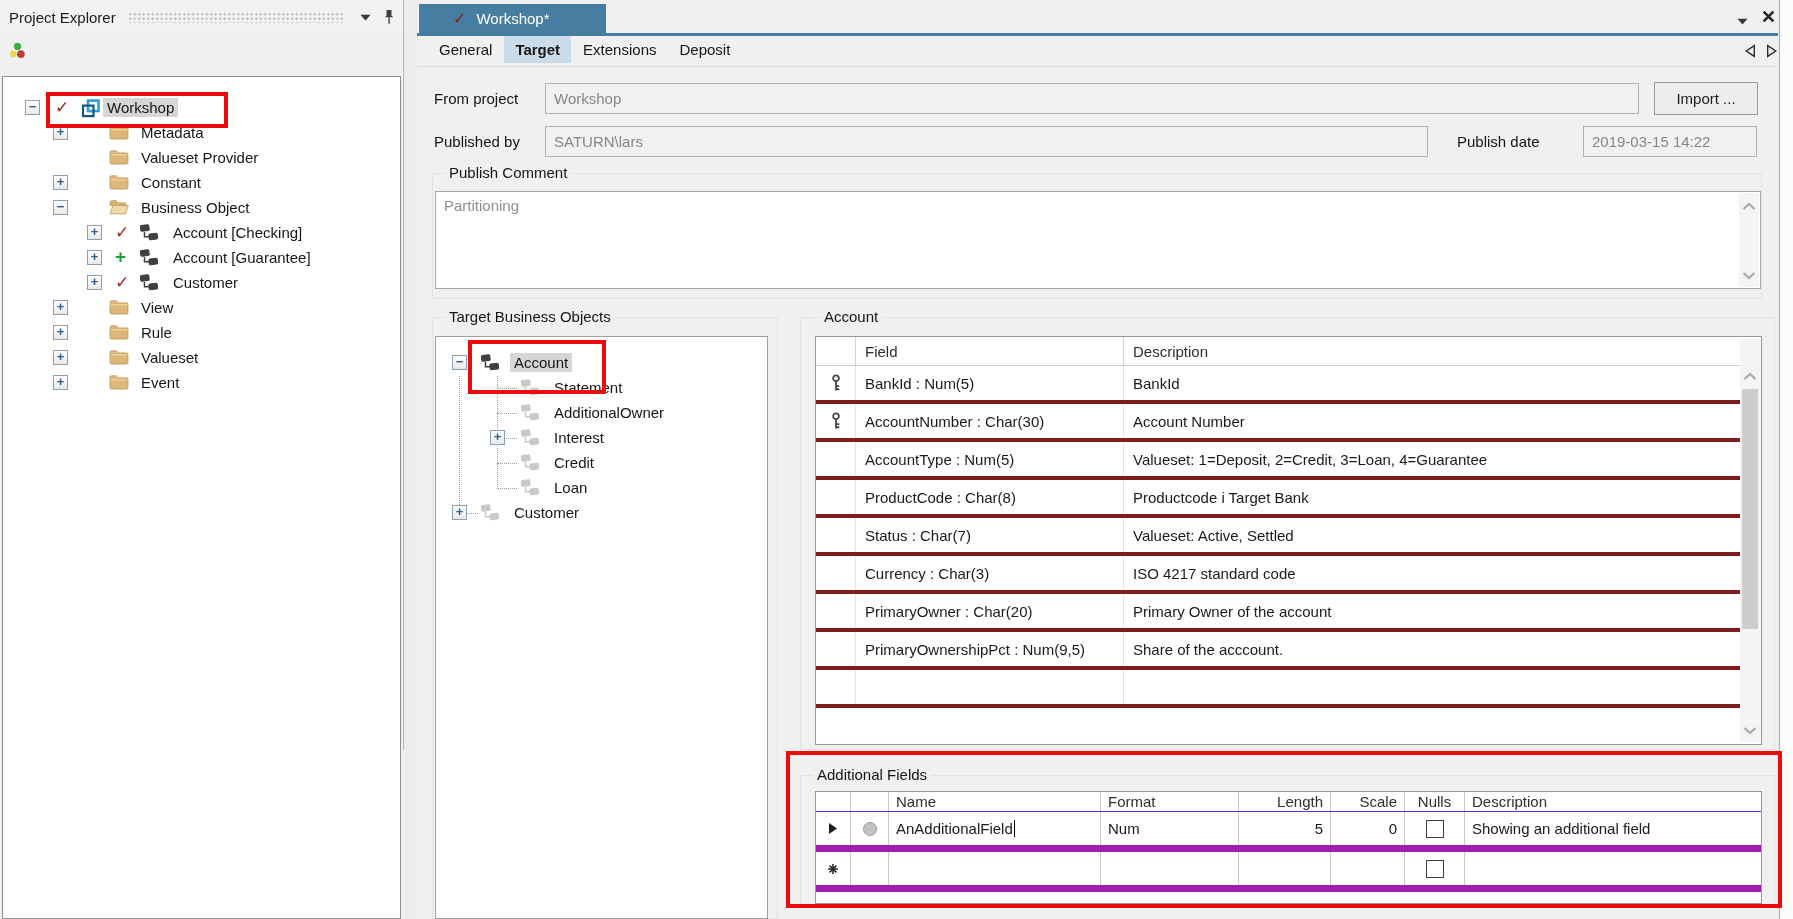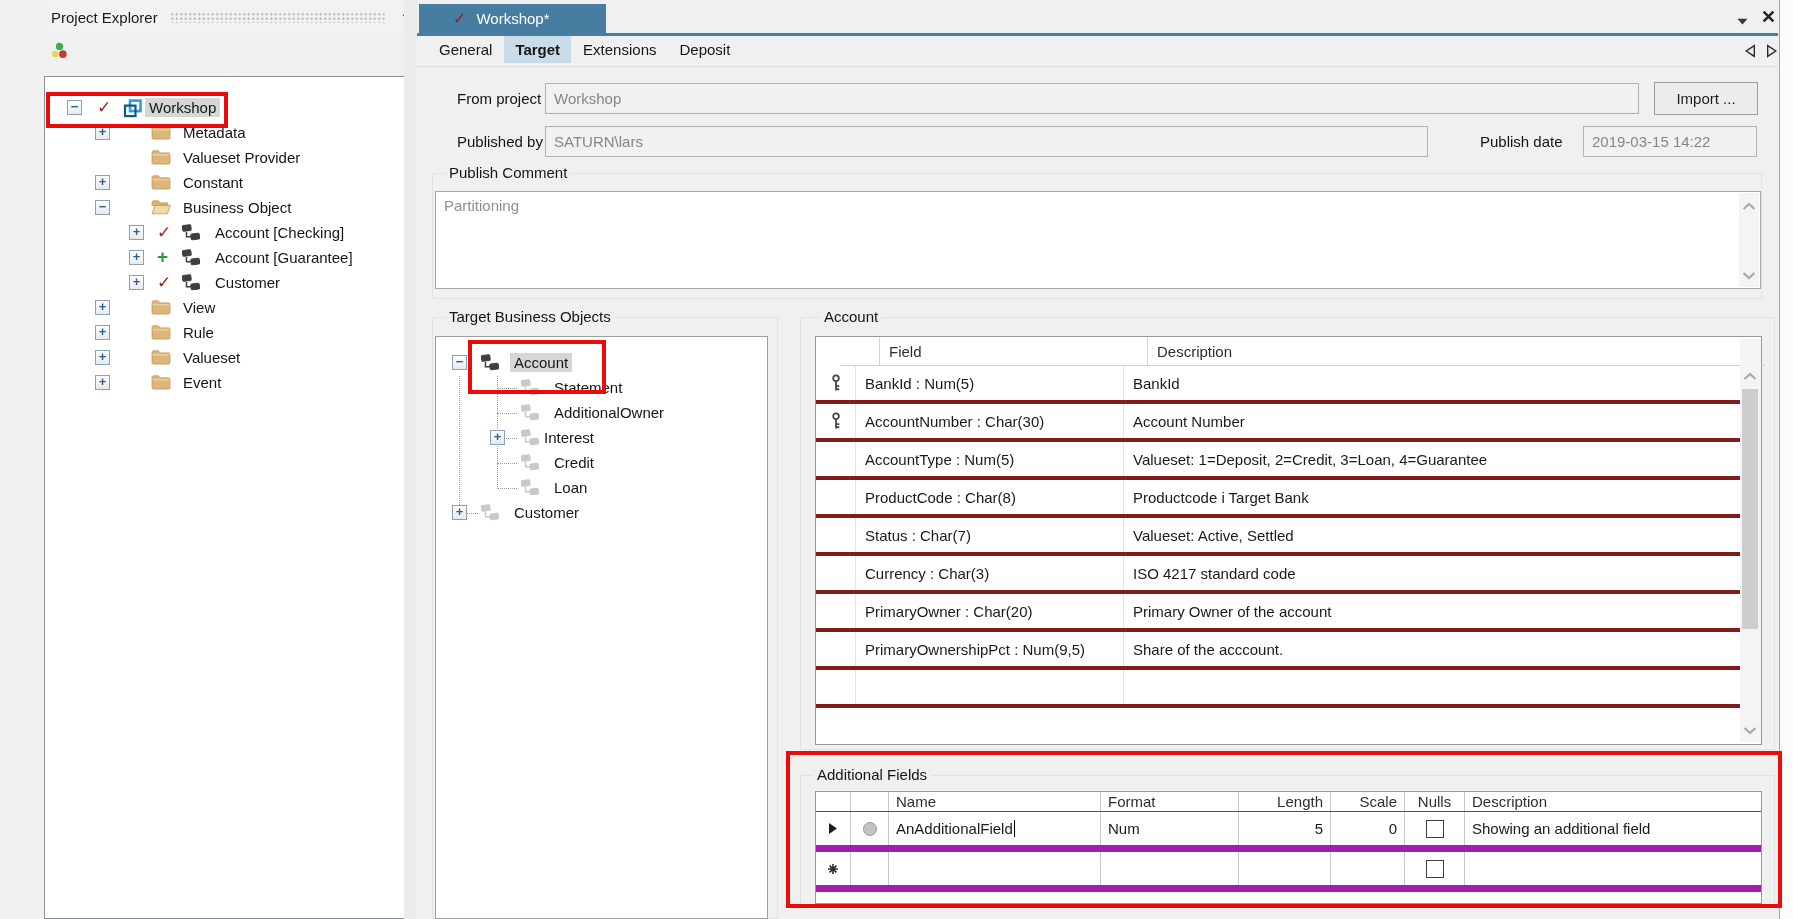--- a/index.html
+++ b/index.html
@@ -1,19 +1,19 @@
 <!DOCTYPE html>
 <html><head>
 <meta charset="utf-8">
 <style>
   html,body{margin:0;padding:0;background:#e8e8e8;}
   #root{position:relative;width:1793px;height:919px;background:#f0f0f0;overflow:hidden;
         font-family:"Liberation Sans","DejaVu Sans",sans-serif;font-size:15px;color:#1a1a1a;}
   
-  #project-explorer{position:absolute;left:0;top:0;width:403px;height:750px;background:#f0f0f0;border-right:1px solid #b4b4b4;margin-left:42px;}
+  #project-explorer{position:absolute;left:0;top:0;width:403px;height:750px;background:#f0f0f0;border-right:1px solid #b4b4b4;}
   .pe-header{position:absolute;left:0;top:0;width:403px;height:34px;display:flex;align-items:center;padding-left:9px;box-sizing:border-box;background:#f2f2f2;}
   .pe-title{font-size:15px;color:#1b1b1b;white-space:nowrap;}
   .pe-grip{flex:1;height:11px;margin:0 10px 0 12px;
     background-image:radial-gradient(circle,#b3b3b3 1.05px,transparent 1.2px);background-size:4.5px 4.5px;}
   .pe-ic{display:inline-flex;align-items:center;justify-content:center;width:20px;height:20px;margin-right:4px;}
   .pe-toolbar{position:absolute;left:0;top:34px;width:403px;height:42px;}
   .pe-toolbar .pe-ic{position:absolute;left:8px;top:7px;}
   .pe-tree{position:absolute;left:2px;top:76px;width:399px;height:843px;background:#ffffff;border:1px solid #8a8f96;box-sizing:border-box;}
   .tree-row{position:absolute;left:0;width:100%;height:25px;}
   .expander{position:absolute;top:4px;width:15px;height:15px;box-sizing:border-box;border:1px solid #89a0b8;
@@ -35,38 +35,38 @@
     display:flex;align-items:center;padding-left:34px;box-sizing:border-box;}
   .doc-tab .tab-check{color:#8e1d1d;font-weight:700;font-size:16px;margin-right:10px;}
   .blue-line{position:absolute;left:0;top:33px;width:1361px;height:3px;background:#477da0;}
   .win-caret{position:absolute;left:1320px;top:11px;}
   .win-close{position:absolute;left:1345px;top:9px;}
   .subtabs{position:absolute;left:0;top:36px;width:1361px;height:31px;border-bottom:1px solid #dcdcdc;padding-left:11px;box-sizing:border-box;}
   .subtab{display:inline-block;padding:5px 11px;margin-right:1px;color:#161616;cursor:default;}
   .subtab.sel{background:#cadce9;font-weight:700;}
   .nav-arrow{position:absolute;top:44px;}
   
-  .flabel{position:absolute;white-space:nowrap;color:#141414;margin-left:23px;}
+  .flabel{position:absolute;white-space:nowrap;color:#141414;}
   .rofield{position:absolute;height:31px;box-sizing:border-box;background:#f1f1f1;border:1px solid #b3b3b3;
     color:#868686;line-height:29px;padding:0 8px;white-space:nowrap;overflow:hidden;}
   .btn{position:absolute;height:33px;box-sizing:border-box;background:#ececec;border:1px solid #9c9c9c;
     color:#1d1d1d;text-align:center;line-height:31px;}
   .groupbox{position:absolute;border:1px solid #e2e2e2;box-sizing:border-box;}
   .grouplabel{position:absolute;background:#f0f0f0;padding:0 4px;white-space:nowrap;color:#141414;z-index:2;}
   .commentbox{position:absolute;left:18px;top:191px;width:1326px;height:98px;background:#ffffff;border:1px solid #a8a8a8;box-sizing:border-box;}
   .commentbox .comment-text{position:absolute;left:8px;top:5px;color:#8f8f8f;}
   .vscroll{position:absolute;background:#f4f4f4;}
   .vscroll .sb-up{position:absolute;left:3px;top:4px;}
   .vscroll .sb-down{position:absolute;left:3px;bottom:4px;}
   .vscroll .sb-thumb{position:absolute;left:2px;width:16px;background:#cdcdcd;}
   
   .tbo-box{position:absolute;left:18px;top:336px;width:333px;height:583px;background:#ffffff;border:1px solid #9e9e9e;box-sizing:border-box;}
   
   .acc-table{position:absolute;left:398px;top:336px;width:947px;height:409px;background:#ffffff;border:1px solid #989898;box-sizing:border-box;}
-  .acc-head{display:grid;grid-template-columns:40px 268px 1fr;height:29px;border-bottom:1px solid #cfcfcf;box-sizing:border-box;width:925px;margin-left:24px;}
+  .acc-head{display:grid;grid-template-columns:40px 268px 1fr;height:29px;border-bottom:1px solid #cfcfcf;box-sizing:border-box;width:925px;}
   .acc-row{display:grid;grid-template-columns:40px 268px 1fr;height:38px;border-bottom:4px solid #7f1d1d;box-sizing:border-box;width:925px;}
   .acc-cell{display:flex;align-items:center;padding-left:9px;border-right:1px solid #e4e4e4;box-sizing:border-box;overflow:hidden;white-space:nowrap;}
   .acc-head .acc-cell{border-right:1px solid #d4d4d4;color:#2e2e2e;}
   .acc-cell.keycol{justify-content:center;padding-left:0;}
   .acc-cell:last-child{border-right:none;}
   
   .af-grid{position:absolute;left:398px;top:791px;width:947px;height:113px;background:#ffffff;border:1px solid #989898;box-sizing:border-box;}
   .af-head,.af-row{display:grid;grid-template-columns:35px 38px 212px 138px 92px 74px 60px 1fr;box-sizing:border-box;}
   .af-head{height:20px;border-bottom:1px solid #6d28d9;}
   .af-row{height:40px;border-bottom:7px solid #a21caf;}
@@ -310,21 +310,21 @@
         <div class="tree-row" style="top: 89px;">
           <div class="dotline-h" style="left: 61px; width: 20px; top: 12px;"></div>
           <div class="expander" style="left: 54px;">+</div>
           <span class="node-icon" style="left: 84px;"><svg width="20" height="17" viewBox="0 0 19 16">
               <g fill="#c9c9c9" stroke="#c9c9c9">
                 <rect x="1.5" y="1" width="8" height="5.5" rx="1.2" transform="rotate(-7 5.5 3.7)"></rect>
                 <rect x="9.5" y="9" width="8" height="5.5" rx="1.2" transform="rotate(-7 13.5 11.7)"></rect>
                 <path d="M5.2 7.5 L5.2 12 L9.8 12" fill="none" stroke-width="1.4"></path>
               </g>
             </svg></span>
-          <span class="node-label" style="left: 104px;">Interest</span>
+          <span class="node-label" style="left: 114px;">Interest</span>
         </div>
         <div class="tree-row" style="top: 114px;">
           <div class="dotline-h" style="left: 61px; width: 20px; top: 12px;"></div>
           <span class="node-icon" style="left: 84px;"><svg width="20" height="17" viewBox="0 0 19 16">
               <g fill="#c9c9c9" stroke="#c9c9c9">
                 <rect x="1.5" y="1" width="8" height="5.5" rx="1.2" transform="rotate(-7 5.5 3.7)"></rect>
                 <rect x="9.5" y="9" width="8" height="5.5" rx="1.2" transform="rotate(-7 13.5 11.7)"></rect>
                 <path d="M5.2 7.5 L5.2 12 L9.8 12" fill="none" stroke-width="1.4"></path>
               </g>
             </svg></span>

